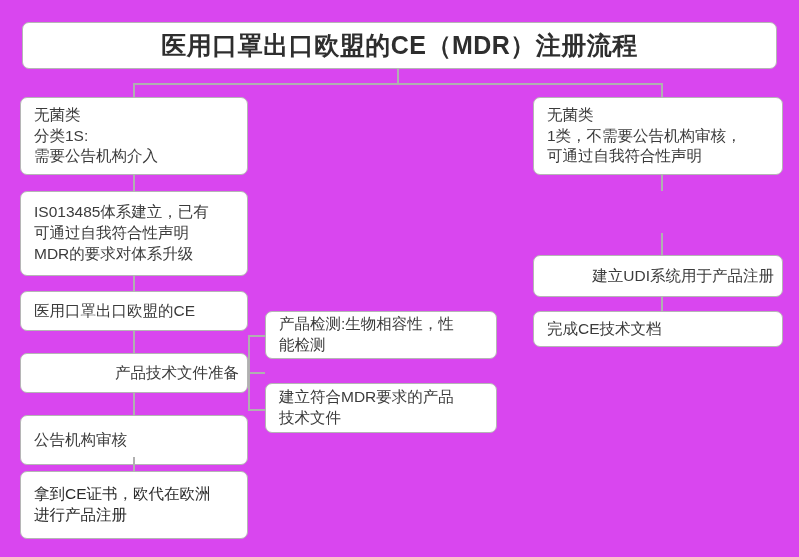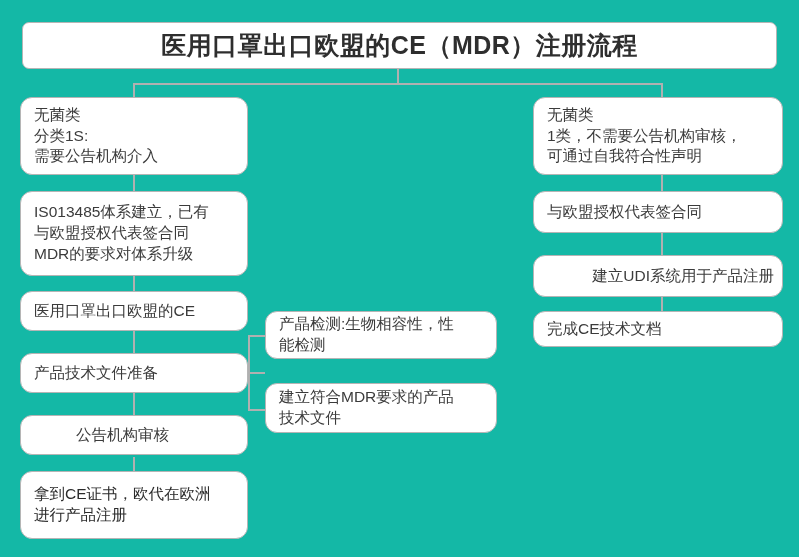--- a/index.html
+++ b/index.html
@@ -7,29 +7,29 @@
     padding: 0;
     background: #ffffff;
   }
   body {
     font-family: "Liberation Sans", "DejaVu Sans", sans-serif;
   }
   #canvas {
     position: relative;
     width: 799px;
     height: 557px;
-    background: #14b8a6;
+    background: #d946ef;
     overflow: hidden;
   }
   .node {
     position: absolute;
     box-sizing: border-box;
     background: #ffffff;
     border: 1.5px solid #b5b5b5;
-    border-radius: 12px;
+    border-radius: 7px;
     display: flex;
     align-items: center;
     color: #3b3b3b;
     line-height: 1.35;
   }
   .node .txt {
     display: block;
     white-space: pre-line;
   }
   .title-node {
@@ -75,36 +75,36 @@
 
   <div class="node step" style="left:20px; top:97px; width:228px; height:78px;">
     <span class="txt">无菌类
 分类1S:
 需要公告机构介入</span>
   </div>
   <div class="conn v" style="left:133px; top:175px; height:16px;"></div>
 
   <div class="node step" style="left:20px; top:191px; width:228px; height:85px;">
     <span class="txt">IS013485体系建立，已有
-与欧盟授权代表签合同
+可通过自我符合性声明
 MDR的要求对体系升级</span>
   </div>
   <div class="conn v" style="left:133px; top:276px; height:15px;"></div>
 
   <div class="node step" style="left:20px; top:291px; width:228px; height:40px;">
     <span class="txt">医用口罩出口欧盟的CE</span>
   </div>
   <div class="conn v" style="left:133px; top:331px; height:22px;"></div>
 
-  <div class="node step" style="left:20px; top:353px; width:228px; height:40px;">
+  <div class="node step" style="left:20px; top:353px; width:228px; height:40px;justify-content:flex-end;">
     <span class="txt">产品技术文件准备</span>
   </div>
   <div class="conn v" style="left:133px; top:393px; height:22px;"></div>
 
-  <div class="node step" style="left:20px; top:415px; width:228px; height:40px;padding-left:42px;">
+  <div class="node step" style="left:20px; top:415px; width:228px; height:50px;">
     <span class="txt">公告机构审核</span>
   </div>
   <div class="conn v" style="left:133px; top:457px; height:14px;"></div>
 
   <div class="node step bold" style="left:20px; top:471px; width:228px; height:68px;">
     <span class="txt">拿到CE证书，欧代在欧洲
 进行产品注册</span>
   </div>
 
   <div class="conn h" style="left:248px; top:372px; width:17px;"></div>
@@ -122,23 +122,20 @@
 能检测</span>
   </div>
 
   <div class="node step" style="left:533px; top:97px; width:250px; height:78px;">
     <span class="txt">无菌类
 1类，不需要公告机构审核，
 可通过自我符合性声明</span>
   </div>
   <div class="conn v" style="left:661px; top:175px; height:16px;"></div>
 
-  <div class="node step" style="left:533px; top:191px; width:250px; height:42px;">
-    <span class="txt">与欧盟授权代表签合同</span>
-  </div>
   <div class="conn v" style="left:661px; top:233px; height:22px;"></div>
 
   <div class="node step" style="left:533px; top:255px; width:250px; height:42px;justify-content:flex-end;">
     <span class="txt">建立UDI系统用于产品注册</span>
   </div>
   <div class="conn v" style="left:661px; top:297px; height:14px;"></div>
 
   <div class="node step" style="left:533px; top:311px; width:250px; height:36px;">
     <span class="txt">完成CE技术文档</span>
   </div>

